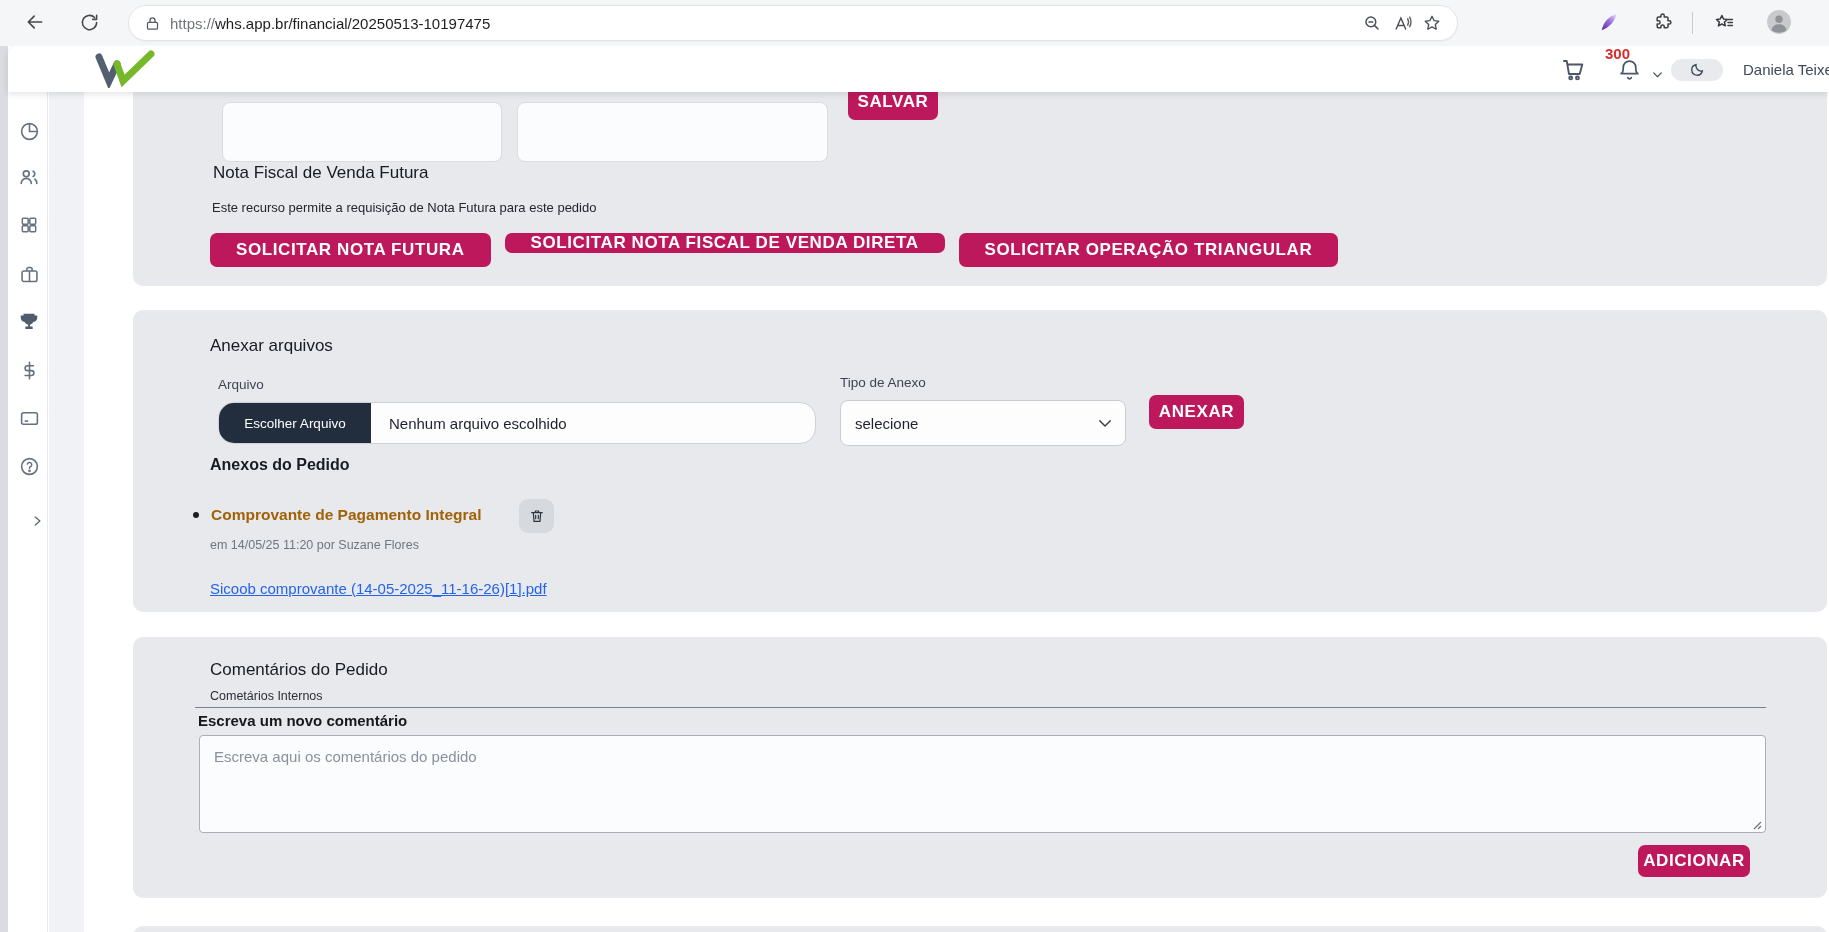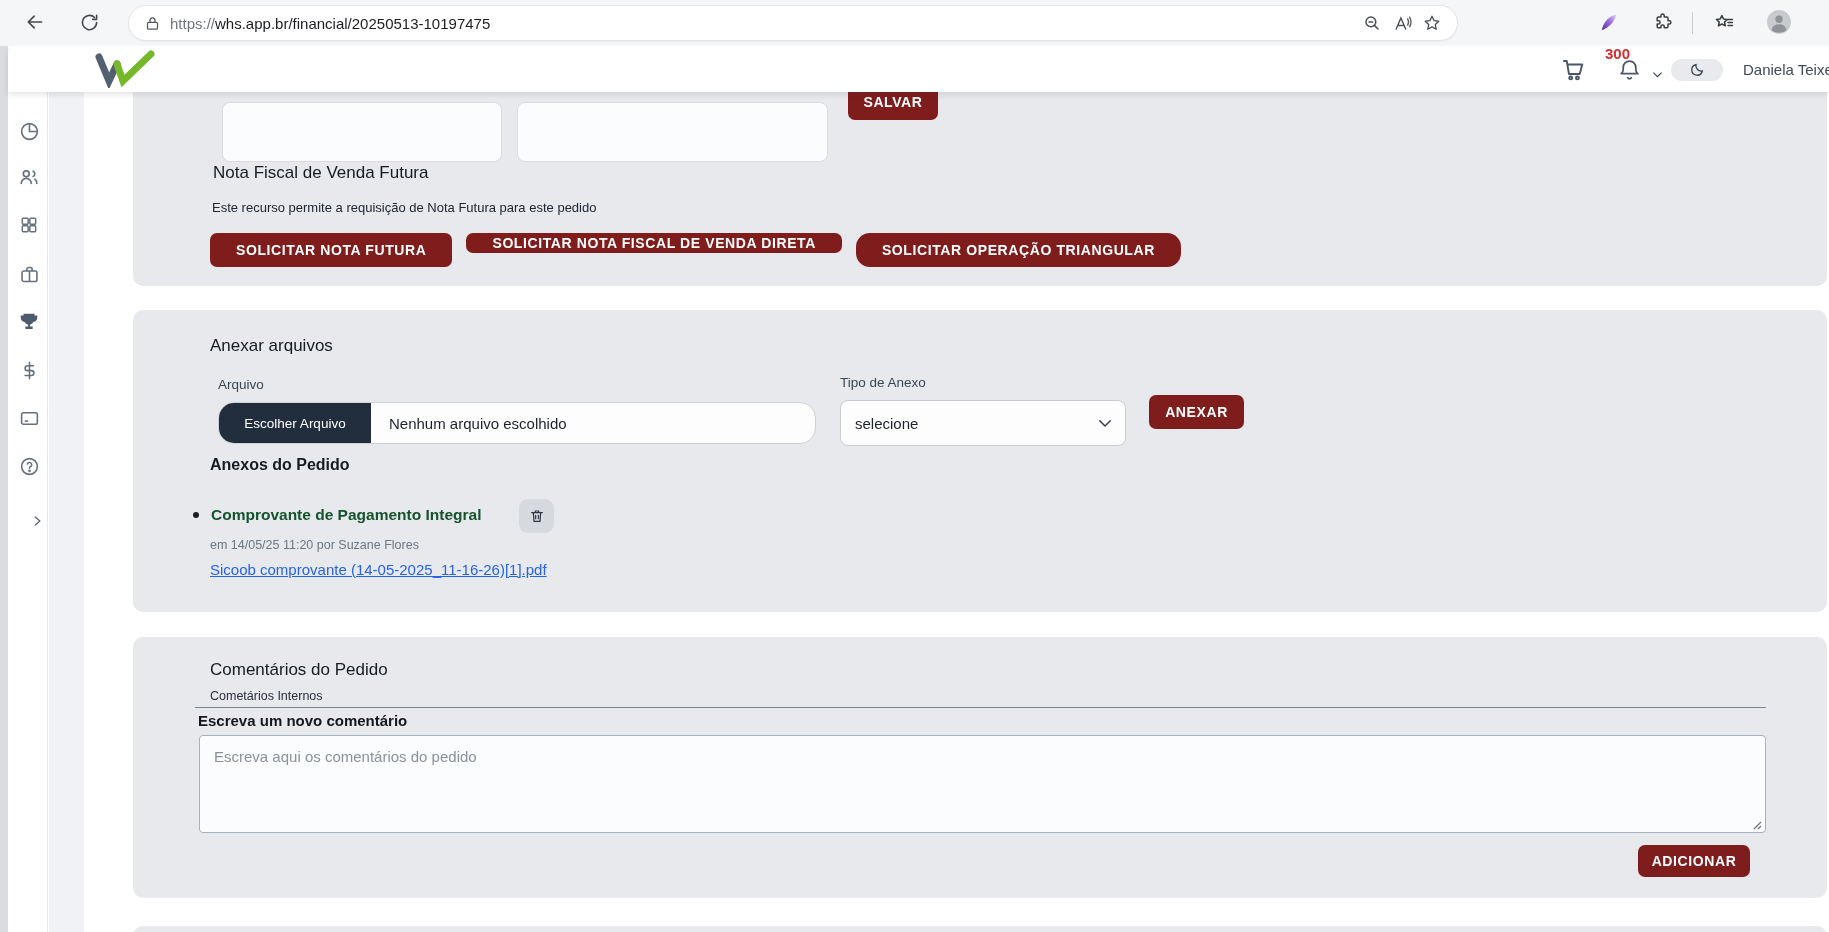--- a/index.html
+++ b/index.html
@@ -31,35 +31,35 @@
   .side-ic { position:absolute; left:10px; width:22px; height:22px; color:#66707f; display:flex; align-items:center; justify-content:center; }
   #rail-band { left:49px; top:92px; width:35px; height:840px; background:#f0f2f5; z-index:4; }
 
   
   .card { left:133px; width:1694px; background:#e7e9ec; border-radius:10px; z-index:10; }
   #card-top { top:40px; height:246px; }
   #card-anexar { top:310px; height:302px; }
   #card-comments { top:637px; height:261px; }
   #card-next { top:926px; height:10px; border-radius:10px 10px 0 0; }
 
-  .dark-btn { background:#7f1d1d; color:#fff; font-weight:bold; letter-spacing:.6px; border:none; border-radius:7px; font-size:14px; font-family:"Liberation Sans",sans-serif; display:flex; align-items:center; justify-content:center; cursor:pointer; }
+  .dark-btn { background:#be185d; color:#fff; font-weight:bold; letter-spacing:.6px; border:none; border-radius:7px; font-size:17px; font-family:"Liberation Sans",sans-serif; display:flex; align-items:center; justify-content:center; cursor:pointer; }
   .sec-title { font-size:17px; font-weight:normal; color:#171b22; }
   .field-label { font-size:13.5px; color:#3d4553; }
 
   .top-input { background:#fbfcfd; border:1px solid #dadce0; border-radius:8px; height:60px; top:62px; font-size:15px; padding:0 12px; color:#1f232b; }
 
   
   #file-box { left:218px; top:402px; width:598px; height:42px; background:#fdfdfe; border:1px solid #cdd1d6; border-radius:16px; overflow:hidden; display:flex; align-items:center; cursor:pointer; }
   #file-choose { width:152px; height:100%; background:#222e3e; color:#fff; font-size:13.5px; display:flex; align-items:center; justify-content:center; flex:none; }
   #file-none { font-size:15px; color:#1d212a; margin-left:18px; white-space:nowrap; }
 
   #tipo-select { left:840px; top:400px; width:286px; height:46px; background:#fdfdfe; border:1px solid #c8ccd2; border-radius:8px; appearance:none; -webkit-appearance:none; font-size:15px; color:#1d222b; padding:0 36px 0 14px; font-family:"Liberation Sans",sans-serif; }
   #tipo-chevron { left:1096px; top:414px; width:18px; height:18px; color:#3a414d; pointer-events:none; }
 
-  .attach-name { font-size:15.5px; font-weight:bold; color:#14532d; }
+  .attach-name { font-size:15.5px; font-weight:bold; color:#a16207; }
   .attach-meta { font-size:12.5px; color:#6f7680; }
   .attach-link { font-size:15px; color:#2563eb; text-decoration:underline; }
   #trash-btn { left:519px; top:499px; width:35px; height:34px; background:#d6dade; border:none; border-radius:9px; display:flex; align-items:center; justify-content:center; color:#2f3640; cursor:pointer; }
 
   #comments-hr { left:195px; top:707px; width:1571px; height:0; border-top:1px solid #79818c; }
   #comment-area { left:199px; top:735px; width:1567px; height:98px; background:#fbfcfd; border:1px solid #a9afb8; border-radius:4px; font-size:15px; color:#1f232b; padding:12px 14px; resize:none; font-family:"Liberation Sans",sans-serif; }
   #comment-area::placeholder { color:#8a919c; }
 
   svg { display:block; }
 </style>
@@ -206,21 +206,21 @@
   <div id="card-top" class="card abs">
     <input class="top-input abs" style="left: 89px; width: 280px;" value="">
     <input class="top-input abs" style="left: 384px; width: 311px;" value="">
     <button class="dark-btn abs" style="left:715px; top:44px; width:90px; height:36px;">SALVAR</button>
 
     <div class="sec-title abs" style="left:80px; top:123px;">Nota Fiscal de Venda Futura</div>
     <div class="abs" style="left:79px; top:160px; font-size:13px; color:#22262e;">Este recurso permite a requisição de Nota Futura para este pedido</div>
     <div class="abs" style="left:77px; top:193px; display:flex; gap:14px;">
       <button class="dark-btn" style="height:34px; padding:0 26px;">SOLICITAR NOTA FUTURA</button>
       <button class="dark-btn" style="height:20px; padding:8px 26px;">SOLICITAR NOTA FISCAL DE VENDA DIRETA</button>
-      <button class="dark-btn" style="height:34px; padding:0 26px;border-radius:14px;">SOLICITAR OPERAÇÃO TRIANGULAR</button>
+      <button class="dark-btn" style="height:34px; padding:0 26px;">SOLICITAR OPERAÇÃO TRIANGULAR</button>
     </div>
   </div>
 
   <div id="card-anexar" class="card abs"></div>
   <div class="sec-title abs" style="left:210px; top:336px; z-index:11;">Anexar arquivos</div>
   <div class="field-label abs" style="left:218px; top:377px; z-index:11;">Arquivo</div>
 
   <div id="file-box" class="abs" style="z-index:11;">
     <div id="file-choose">Escolher Arquivo</div>
     <div id="file-none">Nenhum arquivo escolhido</div>
@@ -240,21 +240,21 @@
   <div class="abs" style="left:210px; top:456px; font-size:16px; font-weight:bold; color:#171b22; z-index:11;">Anexos do Pedido</div>
 
   <div class="abs" style="left:193px; top:512px; width:6px; height:6px; border-radius:50%; background:#1a1d23; z-index:11;"></div>
   <div class="attach-name abs" style="left:211px; top:506px; z-index:11;">Comprovante de Pagamento Integral</div>
   <button id="trash-btn" class="abs" style="z-index:11;">
     <svg width="16" height="16" viewBox="0 0 24 24" fill="none" stroke="currentColor" stroke-width="1.8" stroke-linecap="round" stroke-linejoin="round">
         <path d="M4 7h16M9.5 7V4.5h5V7M6.5 7l1 13h9l1-13M10 11v5M14 11v5"></path>
       </svg>
   </button>
   <div class="attach-meta abs" style="left:210px; top:538px; z-index:11;">em 14/05/25 11:20 por Suzane Flores</div>
-  <a class="attach-link abs" style="left:210px; top:561px; z-index:11; cursor:pointer;">Sicoob comprovante (14-05-2025_11-16-26)[1].pdf</a>
+  <a class="attach-link abs" style="left:210px; top:580px; z-index:11; cursor:pointer;">Sicoob comprovante (14-05-2025_11-16-26)[1].pdf</a>
 
   <div id="card-comments" class="card abs"></div>
   <div class="sec-title abs" style="left:210px; top:660px; z-index:11;">Comentários do Pedido</div>
   <div class="abs" style="left:210px; top:689px; font-size:12.5px; color:#2a2f38; z-index:11;">Cometários Internos</div>
   <div id="comments-hr" class="abs" style="z-index:11;"></div>
   <div class="abs" style="left:198px; top:712px; font-size:15px; font-weight:bold; color:#15181e; z-index:11;">Escreva um novo comentário</div>
   <textarea id="comment-area" class="abs" style="z-index: 11;" placeholder="Escreva aqui os comentários do pedido"></textarea>
   <div class="abs" style="left:1750px; top:818px; z-index:12; pointer-events:none;">
     <svg width="12" height="12" viewBox="0 0 12 12" stroke="#6b727c" stroke-width="1.2">
         <path d="M11 4L4 11M11 8l-3 3"></path>

